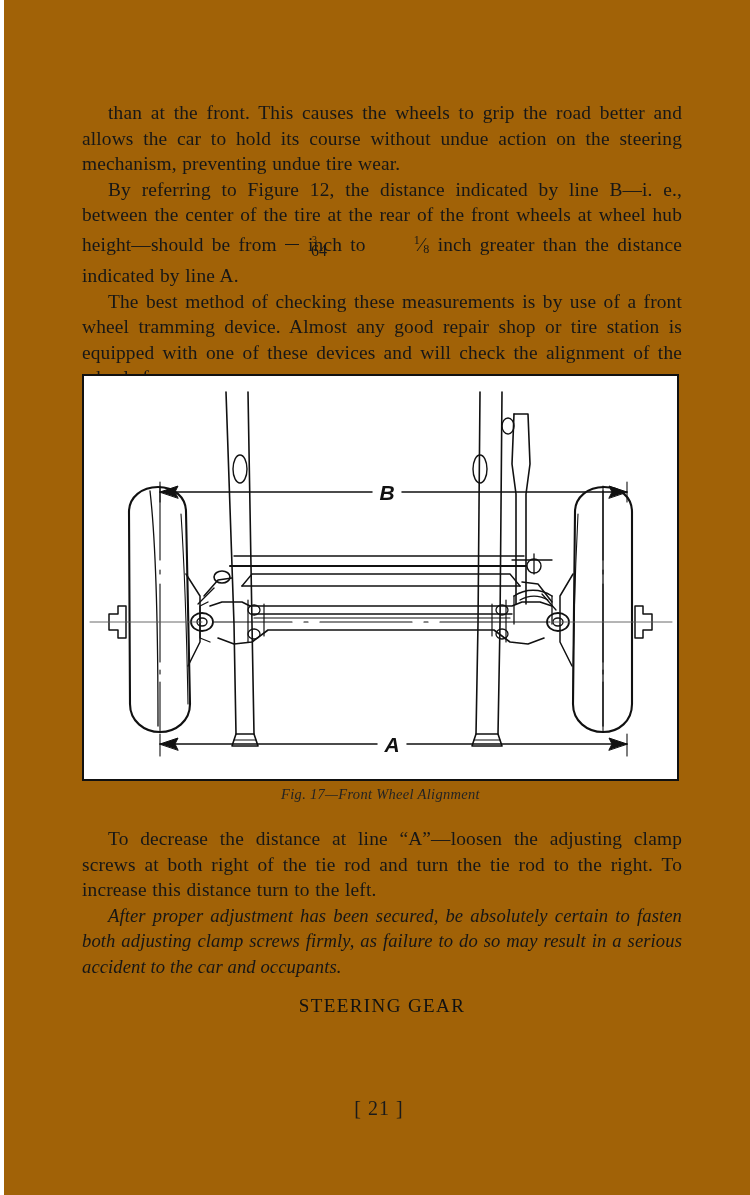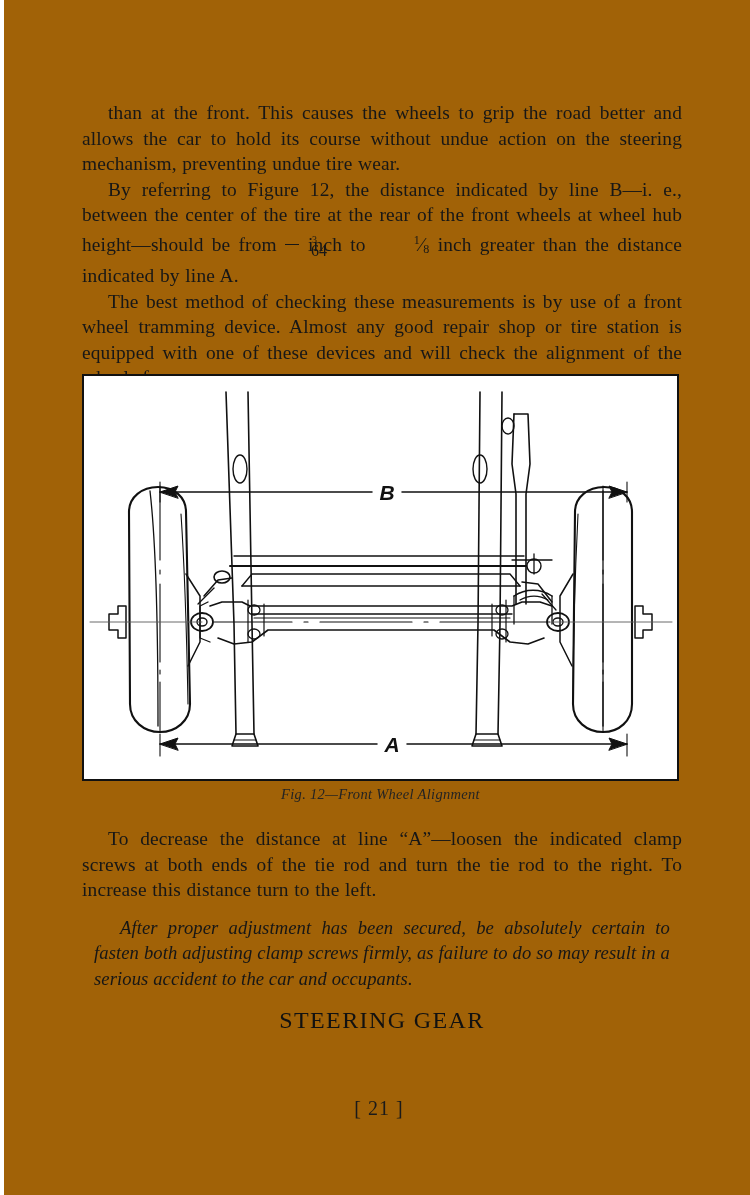--- a/index.html
+++ b/index.html
@@ -106,33 +106,33 @@
   }
 
   
   .lower {
     position: absolute;
     left: 78px;
     top: 826px;
     width: 600px;
   }
   p.italic-para {
-    margin: 12px;
+    margin: 0;
     font-size: 18.6px;
     line-height: 25.4px;
     font-style: italic;
     text-align: justify;
     text-indent: 26px;
     letter-spacing: 0.1px;
     color: #161616;
   }
   h2.section-head {
     margin: 16px 0 6px 0;
     text-align: center;
-    font-size: 24px;
+    font-size: 19px;
     font-weight: normal;
     letter-spacing: 1.4px;
     color: #111;
   }
   .page-num {
     position: absolute;
     left: 0;
     top: 1097px;
     width: 750px;
     text-align: center;
@@ -272,23 +272,23 @@
         </g>
 
         <path d="M8,248 L120,248 M470,248 L590,248" stroke-width="0.9" stroke="#5a5a5a"></path>
       </g>
 
       <text x="305" y="126" text-anchor="middle" font-family="'Liberation Sans', sans-serif" font-size="21" font-weight="bold" font-style="italic" fill="#111">B</text>
       <text x="310" y="378" text-anchor="middle" font-family="'Liberation Sans', sans-serif" font-size="21" font-weight="bold" font-style="italic" fill="#111">A</text>
     </svg>
   </div>
 
-  <div class="fig-caption">Fig. 12—Front Wheel Alignment</div>
+  <div class="fig-caption">Fig. 17—Front Wheel Alignment</div>
 
   <div class="lower">
-    <p class="body-para">To decrease the distance at line “A”—loosen the indicated clamp screws at both ends of the tie rod and turn the tie rod to the right.  To increase this distance turn to the left.</p>
+    <p class="body-para">To decrease the distance at line “A”—loosen the adjusting clamp screws at both right of the tie rod and turn the tie rod to the right.  To increase this distance turn to the left.</p>
     <p class="italic-para">After proper adjustment has been secured, be absolutely certain to fasten both adjusting clamp screws firmly, as failure to do so may result in a serious accident to the car and occupants.</p>
     <h2 class="section-head">STEERING GEAR</h2>
   </div>
 
   <div class="page-num">[ 21 ]</div>
 
 </div>
 
 </body></html>

